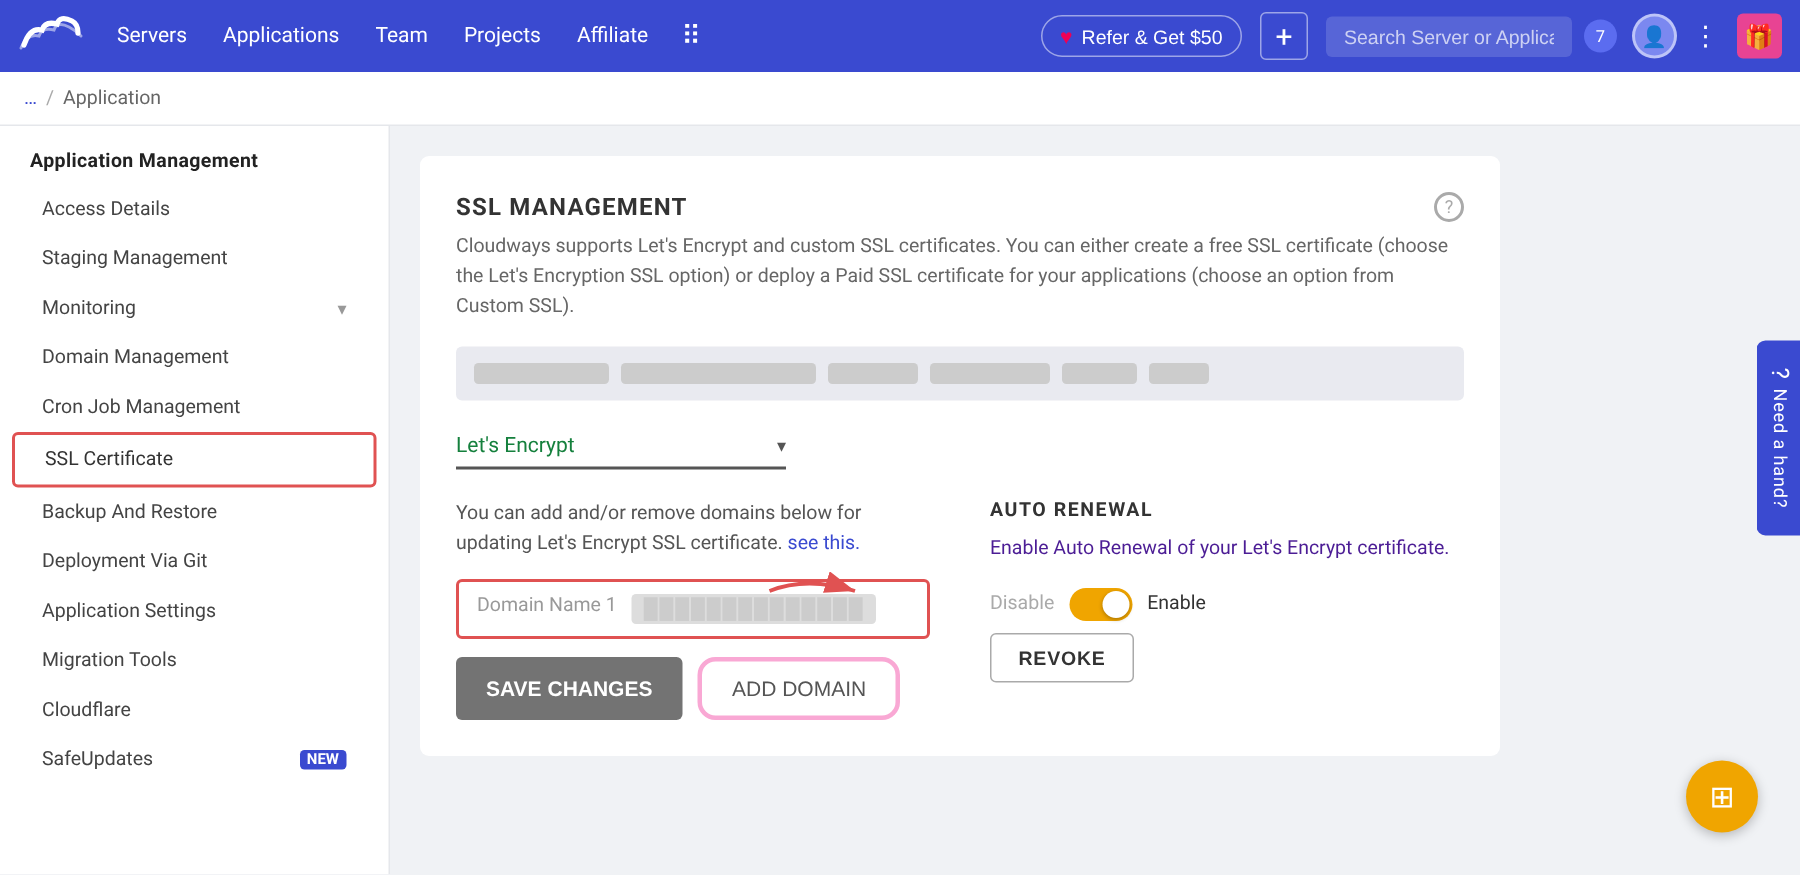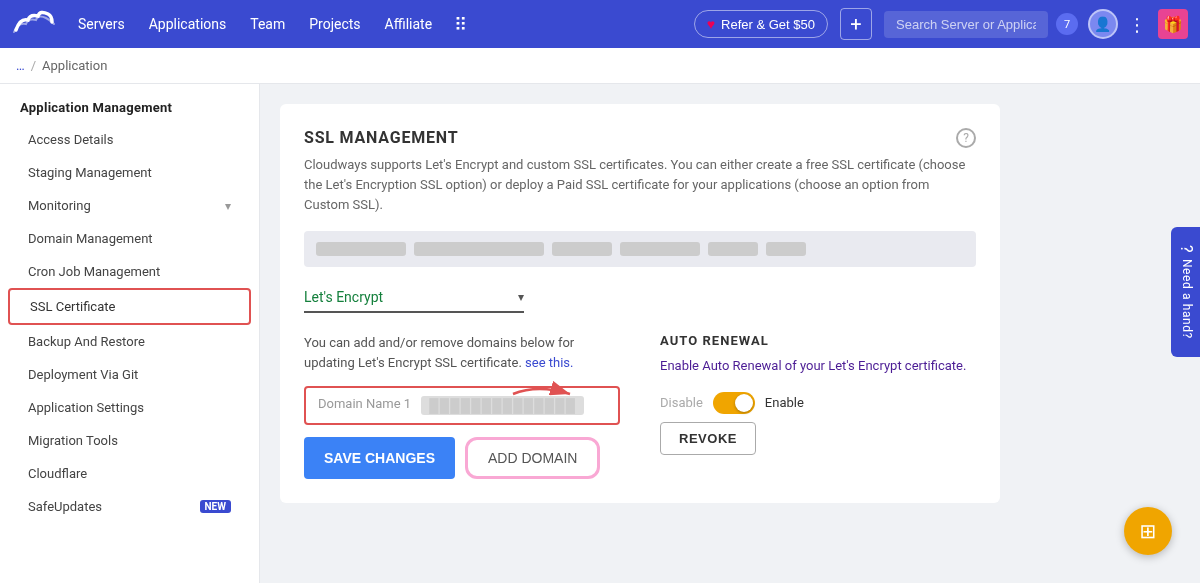--- a/index.html
+++ b/index.html
@@ -272,21 +272,21 @@
       font-size: 13px;
       color: #ccc;
       background: #ddd;
       border-radius: 3px;
       padding: 2px 8px;
       letter-spacing: 0.1em;
     }
 
     
     .btn-save-changes {
-      background: #3b82f6;
+      background: #737373;
       color: #fff;
       border: none;
       border-radius: 4px;
       padding: 2px 20px;
       font-size: 14px;
       font-weight: 600;
       cursor: pointer;
       margin-right: 10px;
     }
     .btn-add-domain {

